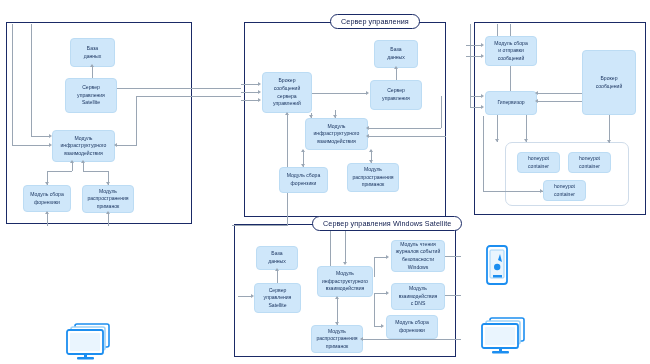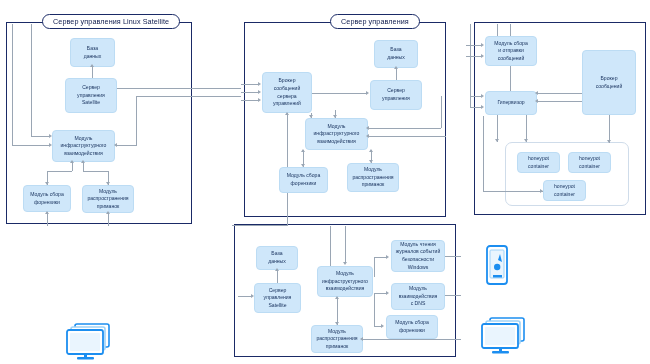--- a/index.html
+++ b/index.html
@@ -43,21 +43,20 @@
 
   
   .device{position:absolute;z-index:7;}
 </style>
 </head>
 <body>
 
 <div id="stage">
 
   <div class="panel" style="left:6px;top:22px;width:186px;height:202px;"></div>
-  <div class="panel-title" style="left:42px;top:14px;">Сервер управления Linux Satellite</div>
 
   <div class="node" style="left:70px;top:38px;width:45px;height:29px;">
     <span>База
 данных</span>
   </div>
   <div class="node" style="left:65px;top:78px;width:52px;height:35px;">
     <span>Сервер
 управления
 Satellite</span>
   </div>
@@ -229,20 +228,21 @@
   <div class="ar ar-d" style="left:495px;top:139px;"></div>
   <div class="ar ar-d" style="left:524px;top:139px;"></div>
 
   <div class="ln lnv" style="left:609px;top:115px;height:28px;"></div>
   <div class="ar ar-d" style="left:607px;top:140px;"></div>
   <div class="ln lnh" style="left:483px;top:191px;width:60px;"></div>
   <div class="ln lnv" style="left:483px;top:116px;height:75px;"></div>
   <div class="ar ar-r" style="left:540px;top:189px;"></div>
 
   <div class="panel" style="left:234px;top:224px;width:222px;height:133px;"></div>
+  <div class="panel-title" style="left:312px;top:216px;">Сервер управления Windows Satellite</div>
 
   <div class="node" style="left:256px;top:246px;width:42px;height:24px;">
     <span>База
 данных</span>
   </div>
   <div class="node" style="left:254px;top:283px;width:47px;height:30px;">
     <span>Сервер
 управления
 Satellite</span>
   </div>

